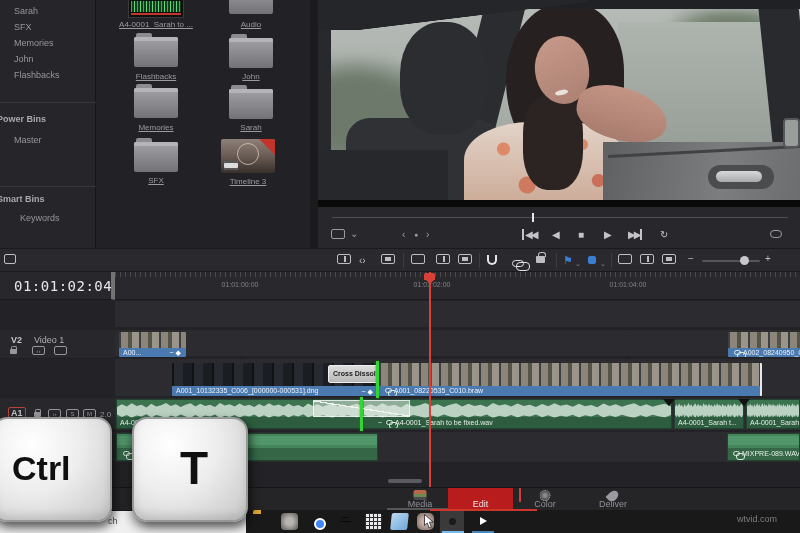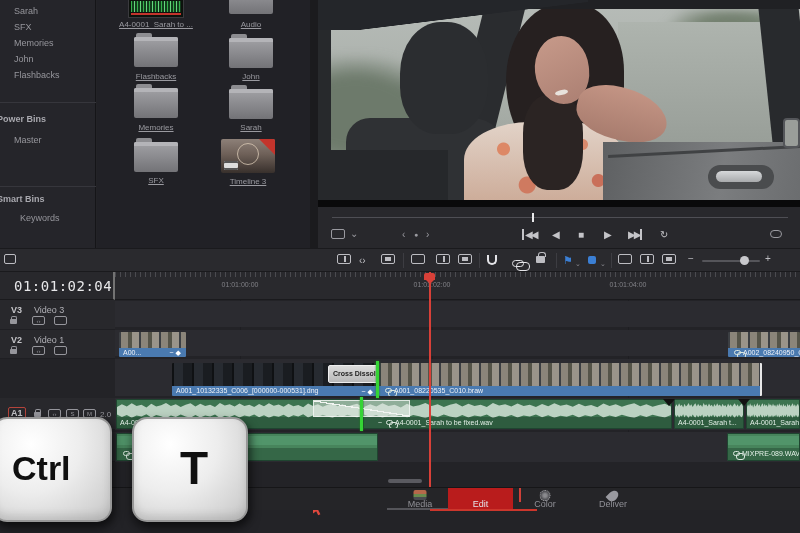--- a/index.html
+++ b/index.html
@@ -94,21 +94,21 @@
   .padlock { display:inline-block; width:9px; height:7px; background:#bdbdc2; border-radius:1px; position:relative; margin-top:4px; }
   .padlock::before { content:""; position:absolute; left:1.5px; top:-4px; width:6px; height:4px; border:1.5px solid #bdbdc2; border-bottom:none; border-radius:3px 3px 0 0; }
   .flagic { color:#3b7fd4; font-size:11px; }
   .markic { display:inline-block; width:8px; height:8px; background:#3b7fd4; border-radius:2px; margin-top:2px; }
   .chev { color:#8a8a90; font-size:7px; }
   .zoom-track { position:absolute; top:11px; left:702px; width:58px; height:2px; background:#55555a; border-radius:1px; }
   .zoom-knob { position:absolute; top:7px; left:740px; width:9px; height:9px; background:#c8c8cc; border-radius:50%; }
 
   
   #timeline { left:0; top:272px; width:800px; height:215px; background:#232327; }
-  #tc-box { position:absolute; left:0; top:0; width:115px; height:28px; background:#28282c; border-right:2px solid #737373; border-bottom:1px solid #1a1a1d; }
+  #tc-box { position:absolute; left:0; top:0; width:115px; height:28px; background:#28282c; border-right:4px solid #737373; border-bottom:1px solid #1a1a1d; }
   #tc-text { position:absolute; left:14px; top:6px; font-family:"DejaVu Sans Mono","Liberation Mono",monospace; font-size:14px; color:#e8e8ea; letter-spacing:.5px; }
   #ruler { position:absolute; left:115px; top:0; width:685px; height:28px; background:#29292d; border-bottom:1px solid #1a1a1d;
      background-image:repeating-linear-gradient(90deg,#4a4a4f 0 1px,transparent 1px 5px); background-size:100% 5px; background-repeat:no-repeat; }
   .ruler-label { position:absolute; top:9px; width:80px; text-align:center; font-size:7px; color:#808086; }
   .lane { position:absolute; left:115px; width:685px; background:#2b2b30; }
   .hdr { position:absolute; left:0; width:115px; background:#28282c; border-bottom:1px solid #1f1f23; }
   .tbadge { position:absolute; left:8px; top:4px; font-size:9px; font-weight:bold; color:#c4c4c8; padding:0 2px; border:1px solid transparent; border-radius:2px; }
   .tbadge.sel { border-color:#b5443b; }
   .tname { position:absolute; left:34px; top:5px; font-size:9px; color:#b0b0b6; }
   .hic { position:absolute; font-size:8px; color:#96969c; }
@@ -334,27 +334,20 @@
     <div class="gridline" style="left:240px"></div>
     <div class="gridline" style="left:432px"></div>
     <div class="gridline" style="left:628px"></div>
 
     <div class="lane" style="top:29px;height:26px"></div>
     <div class="lane" style="top:58px;height:26px"></div>
     <div class="lane" style="top:87px;height:37px"></div>
     <div class="lane" style="top:126px;height:32px"></div>
     <div class="lane" style="top:160px;height:30px"></div>
 
-    <div class="hdr" style="top:28px;height:30px">
-      <span class="tbadge">V3</span>
-      <span class="tname">Video 3</span>
-      <span class="hlock" style="left:10px;top:19px"></span>
-      <span class="hbox" style="left:32px;top:16px">‹›</span>
-      <span class="hbox" style="left:54px;top:16px"></span>
-    </div>
     <div class="hdr" style="top:58px;height:29px">
       <span class="tbadge">V2</span>
       <span class="tname">Video 1</span>
       <span class="hlock" style="left:10px;top:19px"></span>
       <span class="hbox" style="left:32px;top:16px">‹›</span>
       <span class="hbox" style="left:54px;top:16px"></span>
     </div>
     <div class="hdr" style="top:126px;height:32px">
       <span class="tbadge sel" style="top:9px">A1</span>
       <span class="hlock" style="left:34px;top:14px"></span>
@@ -446,18 +439,39 @@
       <span class="tab-ic ic-color"></span>
       <span class="lbl">Color</span>
     </div>
     <div class="ptab" style="left:585px;width:56px">
       <span class="tab-ic ic-deliver"></span>
       <span class="lbl">Deliver</span>
     </div>
     <div id="tab-gray-stub"></div>
   </nav>
 
+  <div id="taskbar" class="abs">
+    <div id="searchbox">
+      <span>ch</span>
+    </div>
+    <span class="tk-active" style="left:440px"></span>
+    <span class="tk-ic ic-folder" style="left:253px"></span>
+    <span class="tk-ic ic-gray" style="left:281px"></span>
+    <span class="tk-ic ic-chrome" style="left:309px"></span>
+    <span class="tk-ic ic-spotify" style="left:337px"></span>
+    <span class="tk-ic ic-calc" style="left:365px"></span>
+    <span class="tk-ic ic-notes" style="left:391px"></span>
+    <span class="tk-ic ic-brain" style="left:417px"></span>
+    <span class="tk-ic ic-resolve" style="left:444px"></span>
+    <span class="tk-ic ic-play" style="left:474px"></span>
+    <span class="tk-underline" style="left:442px;width:22px"></span>
+    <span class="tk-underline" style="left:472px;width:22px;background:#4a86b8"></span>
+    <svg style="position:absolute;left:424px;top:4px" width="10" height="15" viewBox="0 0 10 15">
+      <path d="M0.5,0.5 L0.5,11.5 L3.2,9 L5.2,13.8 L7.4,12.8 L5.4,8.2 L9.2,8 Z" fill="#fff" stroke="#222" stroke-width="0.8"></path>
+    </svg>
+    <span id="watermark">wtvid.com</span>
+  </div>
   <div id="win-red-line"></div>
 
   <div class="keycap" id="key-ctrl">Ctrl</div>
   <div class="keycap" id="key-t">T</div>
 
 </div>
 
 </body></html>

